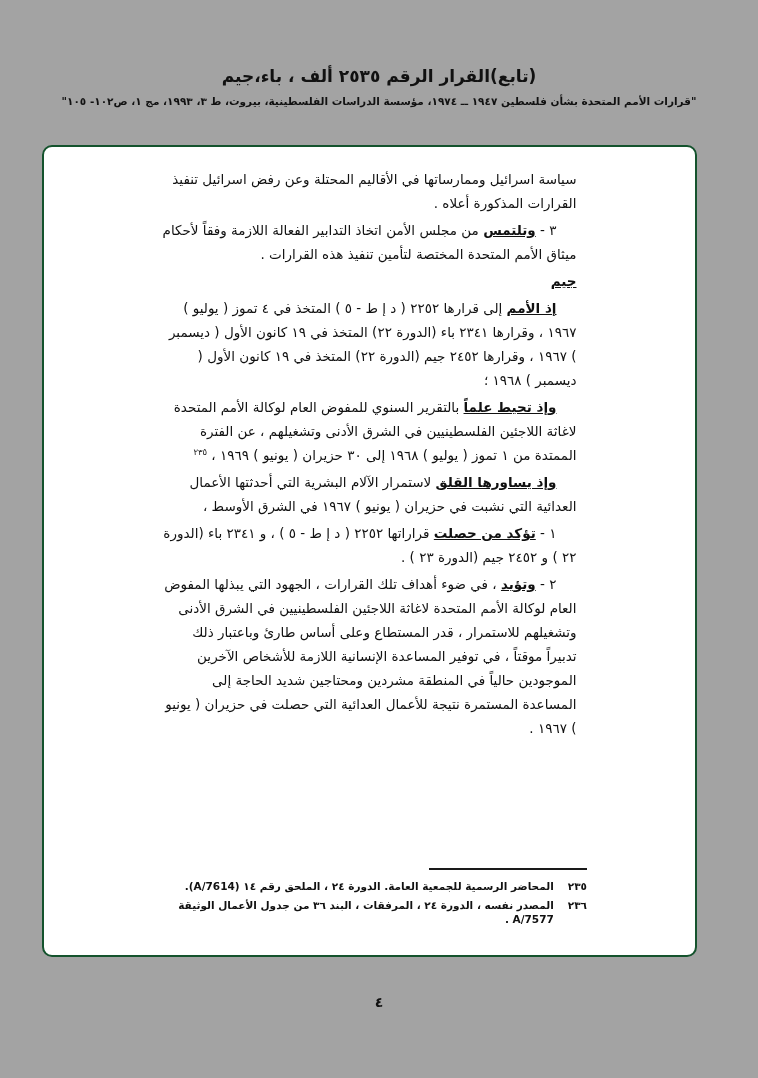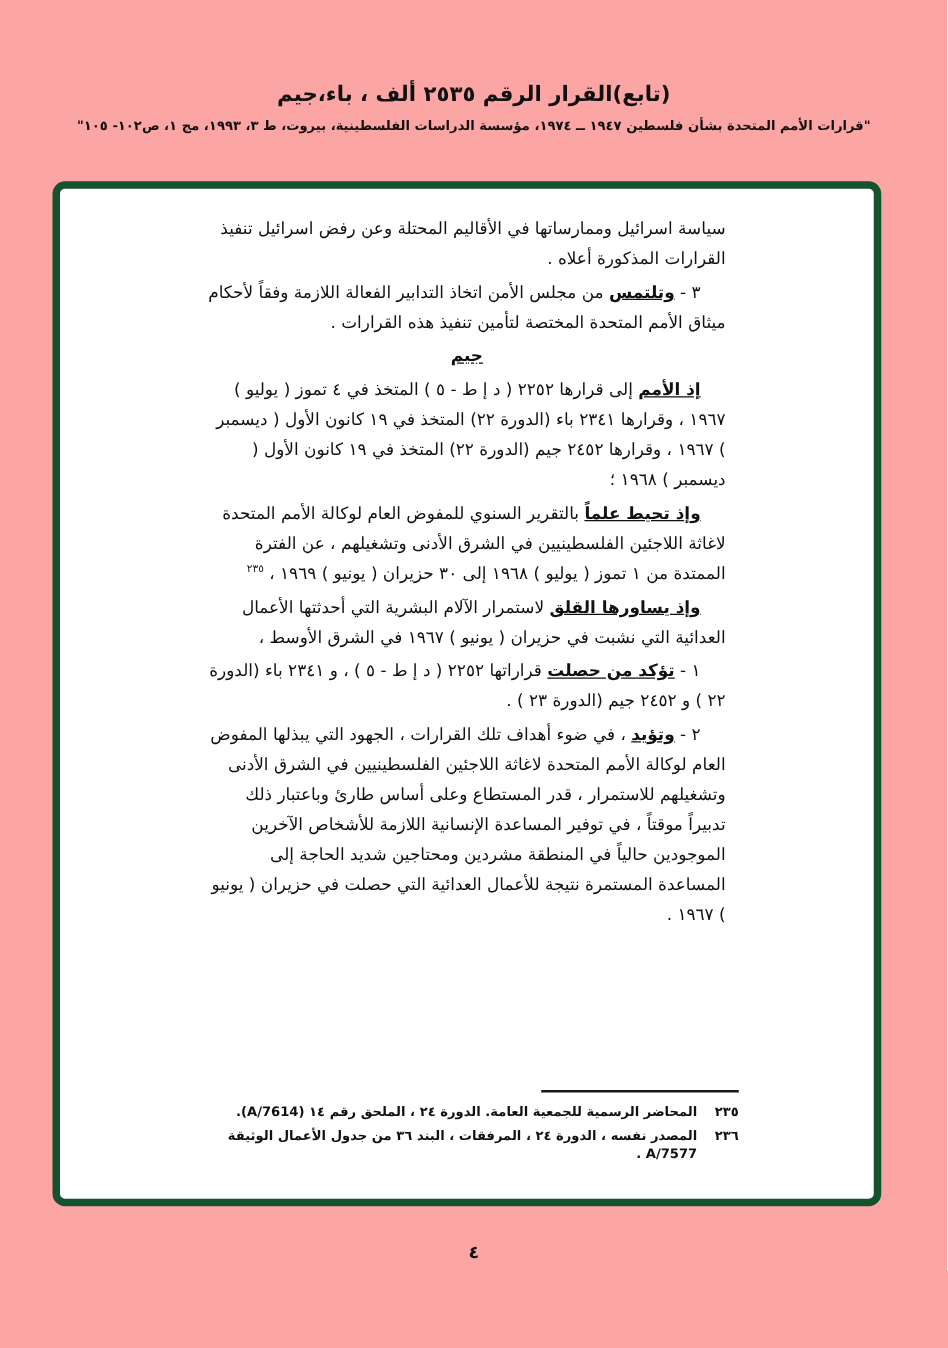--- a/index.html
+++ b/index.html
@@ -1,20 +1,20 @@
 <!DOCTYPE html>
 <html lang="ar" dir="rtl"><head>
 <meta charset="utf-8">
 <style>
   html, body { margin: 0; padding: 0; background: #ffffff; }
   .page {
     position: relative;
     width: 758px;
     height: 1078px;
-    background: #fca5a5;
+    background: #a3a3a3;
     font-family: "DejaVu Sans", sans-serif;
     direction: rtl;
     color: #111;
     overflow: hidden;
   }
   .header {
     position: absolute;
     top: 66px;
     left: 0;
     right: 0;
@@ -29,35 +29,34 @@
     margin-top: 9px;
     font-size: 10.5px;
     font-weight: bold;
   }
   .green-box {
     position: absolute;
     left: 42px;
     top: 145px;
     width: 651px;
     height: 808px;
-    border: 6px solid #14532d;
+    border: 2px solid #14532d;
     border-radius: 10px;
     background: #ffffff;
   }
   .doc-body {
     width: 414px;
     margin: 20px auto 0;
     font-size: 13.5px;
     line-height: 24px;
     text-align: right;
   }
   .para { margin: 0 0 3px 0; }
   .para.indent { text-indent: 20px; }
   .heading {
-    text-align: center;
     font-weight: bold;
     margin: 2px 0 3px 0;
   }
   .b { font-weight: bold; text-decoration: underline; }
   sup.fn-ref {
     font-size: 8.5px;
     line-height: 0;
     vertical-align: super;
   }
   .footnote-block {

